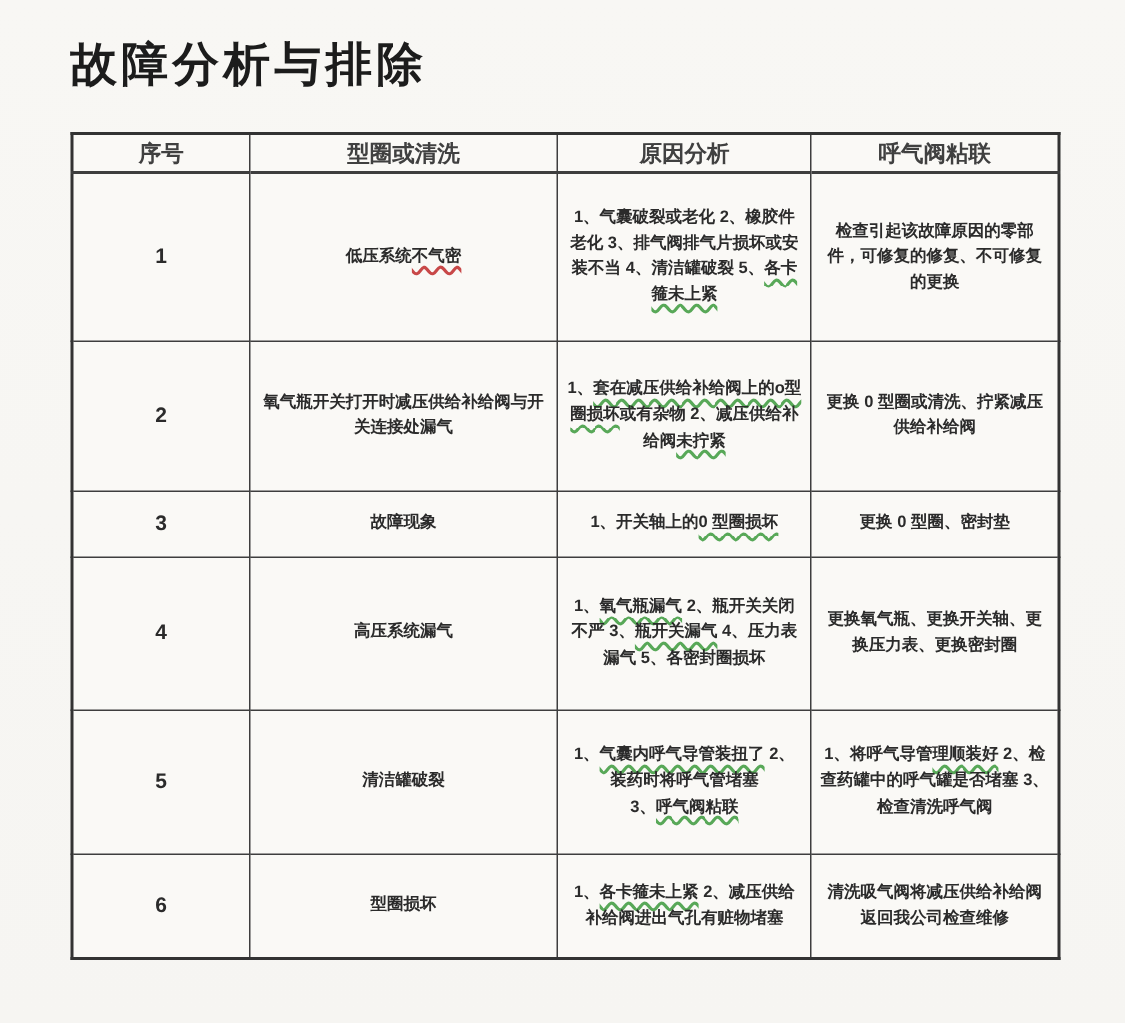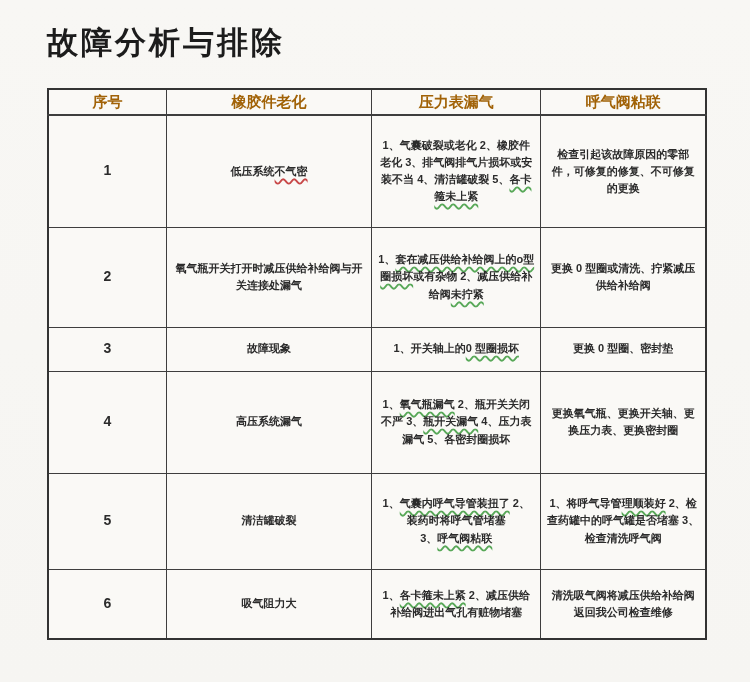--- a/index.html
+++ b/index.html
@@ -46,21 +46,21 @@
     text-align: center;
     vertical-align: middle;
     color: #2b2b2b;
     font-weight: 600;
     padding: 2px 5px;
     white-space: pre-wrap;
   }
   thead th {
     height: 26px;
     font-size: 15px;
-    color: #a16207;
+    color: #404040;
     border-bottom-width: 2px;
   }
   td {
     font-size: 11px;
     line-height: 1.55;
   }
   td.cell-no { font-size: 14px; letter-spacing: 0; }
   tbody tr:nth-child(1) { height: 112px; }
   tbody tr:nth-child(2) { height: 100px; }
   tbody tr:nth-child(3) { height: 44px;  }
@@ -87,22 +87,22 @@
   <table class="fault-table">
     <colgroup>
       <col class="c-no">
       <col class="c-phen">
       <col class="c-cause">
       <col class="c-fix">
     </colgroup>
     <thead>
       <tr>
         <th>序号</th>
-        <th>橡胶件老化</th>
-        <th>压力表漏气</th>
+        <th>型圈或清洗</th>
+        <th>原因分析</th>
         <th>呼气阀粘联</th>
       </tr>
     </thead>
     <tbody>
         <tr>
           <td class="cell-no">1</td>
           <td>低压系统<span class="u-red">不气密</span></td>
           <td>1、气囊破裂或老化 2、橡胶件老化 3、排气阀排气片损坏或安装不当 4、清洁罐破裂 5、<span class="u-green">各卡箍未上紧</span></td>
           <td>检查引起该故障原因的零部件，可修复的修复、不可修复的更换</td>
         </tr>
@@ -126,19 +126,19 @@
         </tr>
         <tr>
           <td class="cell-no">5</td>
           <td>清洁罐破裂</td>
           <td>1、<span class="u-green">气囊内呼气导管装扭了</span> 2、装药时将呼气管堵塞
 3、<span class="u-green">呼气阀粘联</span></td>
           <td>1、将呼气导管<span class="u-green">理顺装好</span> 2、检查药罐中的呼气罐是否堵塞 3、检查清洗呼气阀</td>
         </tr>
         <tr>
           <td class="cell-no">6</td>
-          <td>吸气阻力大</td>
+          <td>型圈损坏</td>
           <td>1、<span class="u-green">各卡箍未上紧</span> 2、减压供给补给阀进出气孔有赃物堵塞</td>
           <td>清洗吸气阀将减压供给补给阀返回我公司检查维修</td>
         </tr>
       </tbody>
   </table>
 </div>
 
 </body></html>

